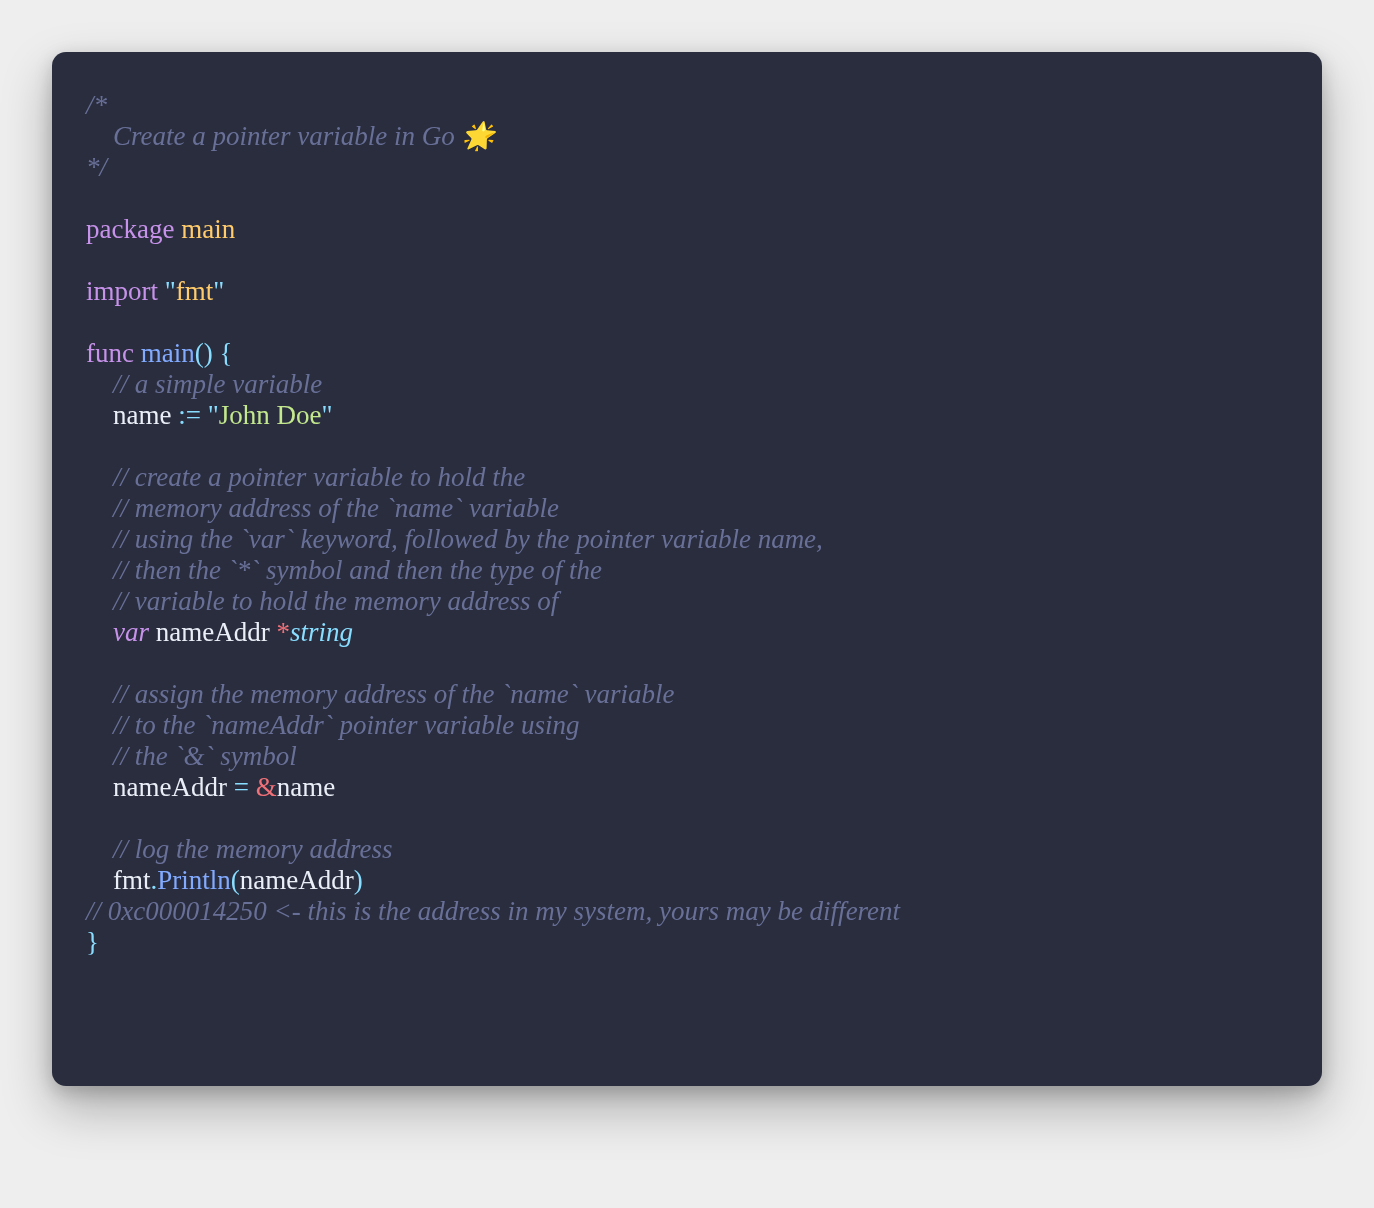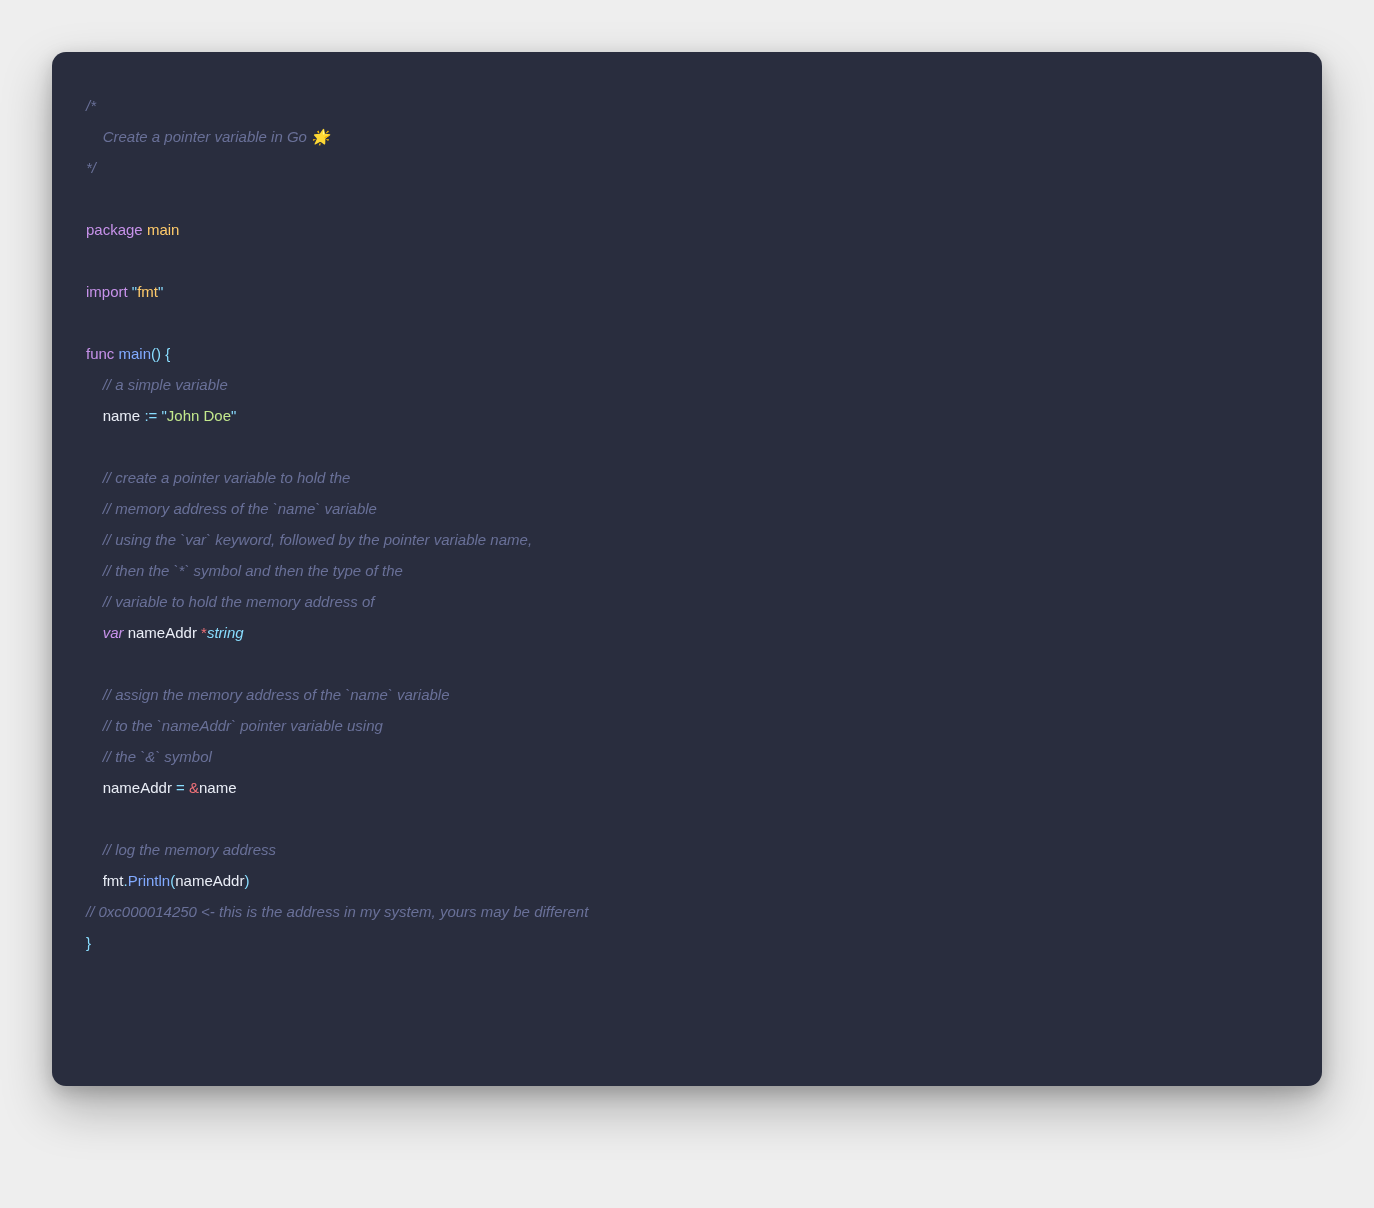--- a/index.html
+++ b/index.html
@@ -18,22 +18,22 @@
     height: 1034px;
     background: #292d3e;
     border-radius: 14px;
     box-shadow: 0 22px 50px rgba(0,0,0,0.28), 0 6px 18px rgba(0,0,0,0.18);
     box-sizing: border-box;
     padding: 38px 34px 34px 34px;
     overflow: hidden;
   }
   pre.code {
     margin: 0;
-    font-family: Liberation Sans, sans-serif;
-    font-size: 15px;
+    font-family: Liberation Serif, serif;
+    font-size: 27px;
     line-height: 31px;
     color: #e7e9ef;
     white-space: pre;
   }
   
   .tok-comment   { color: #697098; font-style: italic; }
   .tok-keyword   { color: #c792ea; }                 
   .tok-varkw     { color: #c792ea; font-style: italic; } 
   .tok-pkgname   { color: #ffcb6b; }
   .tok-funcname  { color: #82aaff; }

